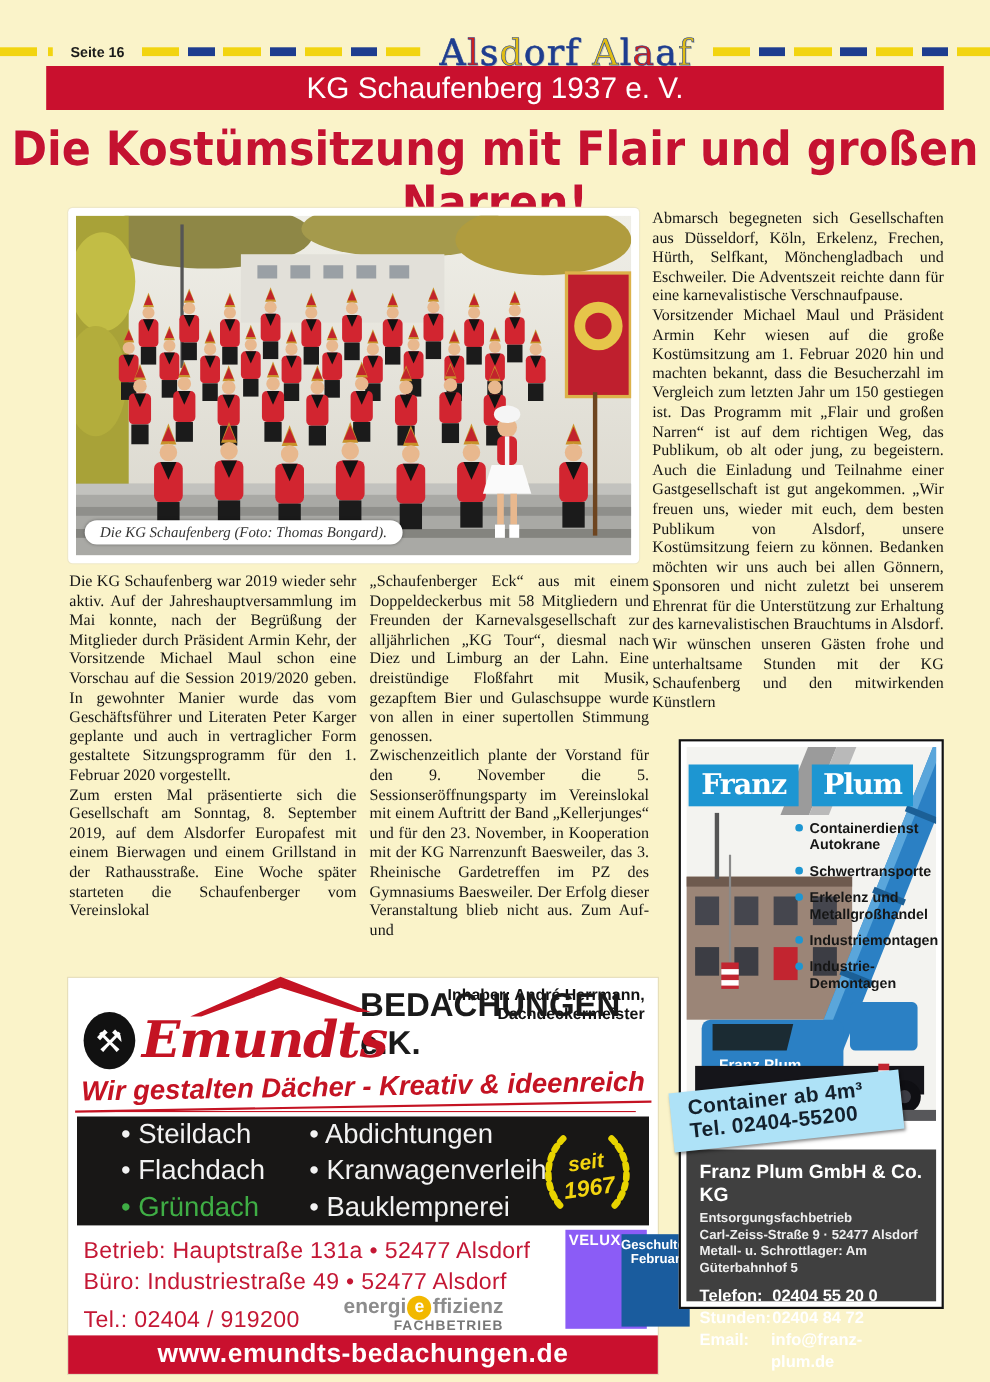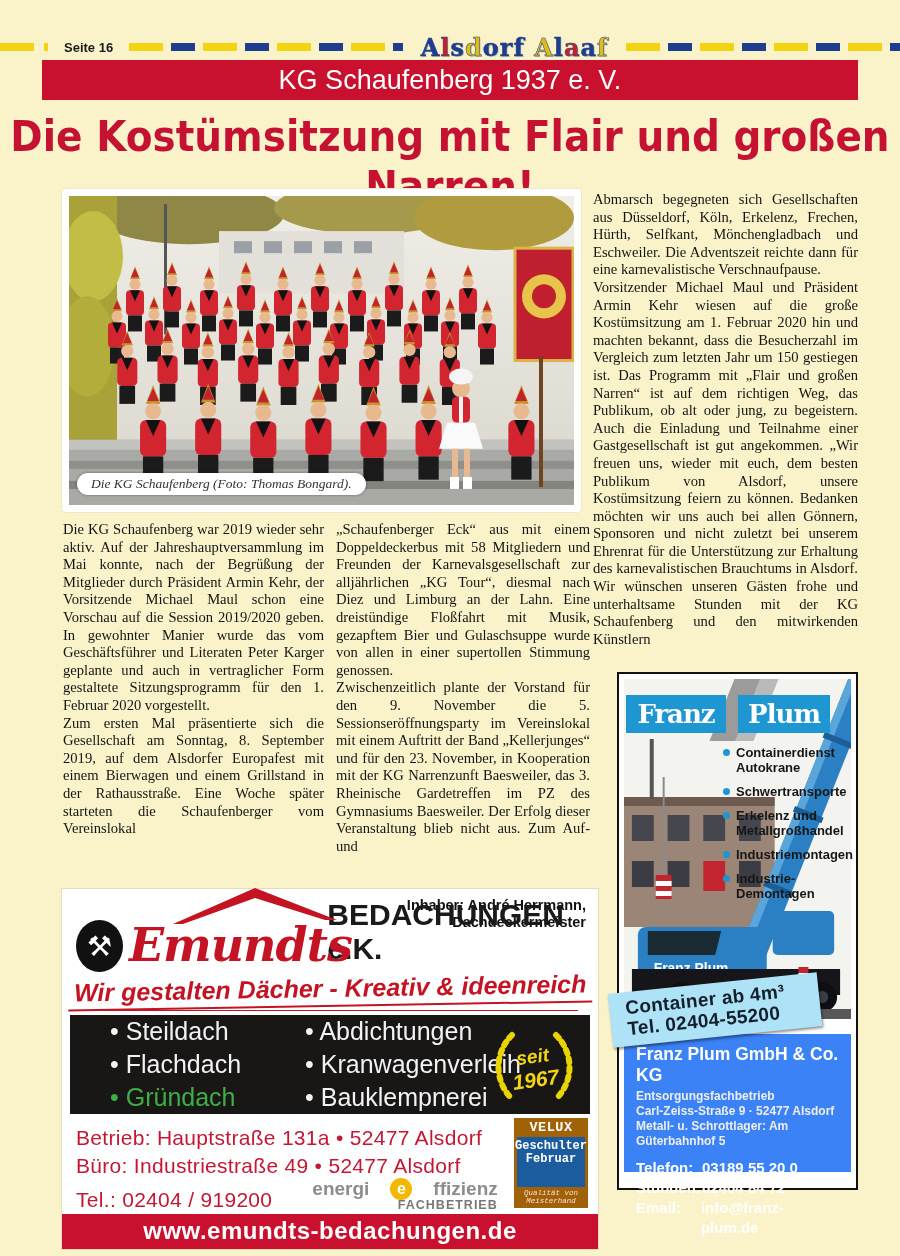--- a/index.html
+++ b/index.html
@@ -14,21 +14,21 @@
 
   
   .toprule {
     position:absolute; left:0; top:36px; right:0; height:22px;
     display:flex; align-items:center; gap:10px;
   }
   .dash-seg { height:8px; }
   .dash-first { width:48px; background:repeating-linear-gradient(90deg,#f2d410 0 34px, rgba(0,0,0,0) 34px 44px); }
   .dash-fill { flex:1; background:repeating-linear-gradient(90deg,#f2d410 0 34px, rgba(0,0,0,0) 34px 42px, #1e3d8f 42px 66px, rgba(0,0,0,0) 66px 74px); }
   .page-num { font-family:"Liberation Sans", sans-serif; font-weight:bold; font-size:13px; color:#1a1a1a; padding:0 6px; }
-  .brand { font-family:"DejaVu Serif", serif; font-weight:bold; font-size:24px; letter-spacing:1px; padding:0 8px; text-shadow:1px 1px 0 rgba(30,61,143,.25); }
+  .brand { font-family:"DejaVu Serif", serif; font-weight:normal; font-size:33px; letter-spacing:1px; padding:0 8px; text-shadow:1px 1px 0 rgba(30,61,143,.25); }
 
   
   .banner {
     position:absolute; left:42px; right:42px; top:60px; height:40px;
     background:#c9102e; display:flex; align-items:center; justify-content:center;
   }
   .banner span { color:#fff; font-family:"Liberation Sans", sans-serif; font-weight:normal; font-size:27px; }
   .headline {
     position:absolute; left:0; right:0; top:116px; text-align:center;
     color:#c41230; font-family:"DejaVu Sans", sans-serif; font-weight:bold; font-size:39px;
@@ -81,40 +81,40 @@
   }
   .em-block { font-weight:bold; font-size:30px; color:#1a1a1a; letter-spacing:0px; padding-bottom:6px; }
   .em-slogan-wrap { position:relative; height:44px; text-align:center; }
   .em-slogan {
     display:inline-block; color:#c41323; font-weight:bold; font-style:italic; font-size:25px;
     transform:rotate(-1deg); border-bottom:2px solid #c41323; padding:0 6px 2px 6px;
   }
   .em-slogan-wrap:after { content:""; position:absolute; left:20px; right:20px; bottom:2px; border-bottom:1px solid #c41323; }
   .em-black {
     position:relative; margin:2px 8px 0 8px; height:104px; background:#181716;
-    display:flex; align-items:center; padding-left:40px; gap:64px;
+    display:flex; align-items:center; padding-left:40px; gap:40px;
   }
   .em-list { list-style:none; }
   .em-list li { color:#f2f2f2; font-size:25px; line-height:33px; font-weight:normal; }
   .em-list li:before { content:"• "; font-size:25px; }
   .em-list li.green, .em-list li.green:before { color:#3fae45; }
   .em-badge { position:absolute; right:14px; top:12px; width:84px; height:80px; }
   .em-addr { position:relative; flex:1; padding:10px 0 0 14px; }
   .em-addr-line { color:#c41734; font-size:21px; line-height:28px; letter-spacing:.3px; }
   .em-tel-row { display:flex; align-items:flex-end; gap:40px; }
   .energy { position:relative; top:-2px; font-family:"Liberation Sans", sans-serif; }
-  .energy .row { display:flex; align-items:flex-end; font-size:19px; color:#8c8c8c; font-weight:bold;gap:20px; }
+  .energy .row { display:flex; align-items:flex-end; font-size:19px; color:#8c8c8c; font-weight:bold; }
   .energy .ecirc {
     width:22px; height:22px; border-radius:50%; background:#f2b800; color:#fff;
     display:flex; align-items:center; justify-content:center; font-size:16px; font-weight:bold; margin:0 1px;
   }
   .energy .sub { text-align:right; font-size:12.5px; font-weight:bold; color:#777; letter-spacing:1px; margin-top:-2px; }
   .velux {
-    position:absolute; right:10px; top:4px; width:74px; height:90px; background:#a16207; padding:2px 3px;
-    display:flex; flex-direction:column; font-family:Liberation Mono, monospace;
+    position:absolute; right:10px; top:4px; width:74px; height:90px; background:#8b5cf6; padding:2px 3px;
+    display:flex; flex-direction:row; font-family:Liberation Sans, sans-serif;
   }
   .velux .v-name { color:#fff; font-weight:bold; font-size:13.5px; text-align:center; letter-spacing:.5px; }
   .velux .v-blue { background:#1a5c9e; flex:1; margin-top:2px; display:flex; flex-direction:column; align-items:center; justify-content:flex-start; padding-top:3px; }
   .velux .v-blue span { color:#fff; font-weight:bold; font-size:12px; line-height:13px; }
   .velux .v-quality { color:#ffd9d9; font-style:italic; font-size:7.5px; line-height:8px; text-align:center; padding:2px 0 1px; }
   .em-webbar { height:40px; background:#c9102e; display:flex; align-items:center; justify-content:center; }
   .em-webbar span { color:#fff; font-weight:bold; font-size:24px; letter-spacing:.5px; }
 
   
   .ad-fp {
@@ -132,21 +132,21 @@
   .fp-logo .bar.b2 { left:112px; width:92px; }
   .fp-logo .bar span { color:#fff; font-weight:bold; font-size:26px; font-family:"DejaVu Serif", serif; letter-spacing:-1px; }
   .fp-bullets { position:absolute; right:0px; top:66px; width:128px; list-style:none; }
   .fp-bullets li { position:relative; padding-left:13px; font-weight:bold; font-size:13px; line-height:15px; color:#161616; margin-bottom:9px; }
   .fp-bullets li:before { content:""; position:absolute; left:0; top:4px; width:7px; height:7px; border-radius:50%; background:#1d96d2; }
   .fp-banner {
     position:absolute; left:-14px; bottom:-18px; width:210px; padding:5px 10px 7px 16px;
     background:#aee2f7; transform:rotate(-6deg); box-shadow:1px 2px 3px rgba(0,0,0,.45);
   }
   .fp-banner div { color:#13202c; font-weight:bold; font-size:19px; line-height:21px; letter-spacing:.3px; }
-  .fp-info { margin-top:15px; background:#3b82f6; height:138px; padding:10px 12px 0 12px; }
+  .fp-info { margin-top:26px; background:#404040; height:138px; padding:10px 12px 0 12px; }
   .fp-company { color:#fff; font-weight:bold; font-size:17.5px; margin-bottom:3px; }
   .fp-sub { color:#eee; font-weight:bold; font-size:12px; line-height:15px; }
   .fp-contacts { margin-top:9px; }
   .fp-contact { display:flex; color:#fff; font-weight:bold; font-size:15px; line-height:20px; }
   .fp-contact .lbl { width:66px; }
 
   .txt { white-space:pre-wrap; }
 </style>
 </head>
 <body>
@@ -409,21 +409,21 @@
     </div>
   </div>
   <div class="fp-info">
     <div class="fp-company">Franz Plum GmbH &amp; Co. KG</div>
     <div class="fp-sub">Entsorgungsfachbetrieb</div>
     <div class="fp-sub">Carl-Zeiss-Straße 9 · 52477 Alsdorf</div>
     <div class="fp-sub">Metall- u. Schrottlager: Am Güterbahnhof 5</div>
     <div class="fp-contacts">
       <div class="fp-contact">
         <span class="lbl">Telefon:</span>
-          <span>03189 55 20 0</span>
+          <span>02404 55 20 0</span>
       </div>
       <div class="fp-contact">
         <span class="lbl">Stunden:</span>
           <span>02404 84 72</span>
       </div>
       <div class="fp-contact">
         <span class="lbl">Email:</span>
           <span>info@franz-plum.de</span>
       </div>
     </div>

